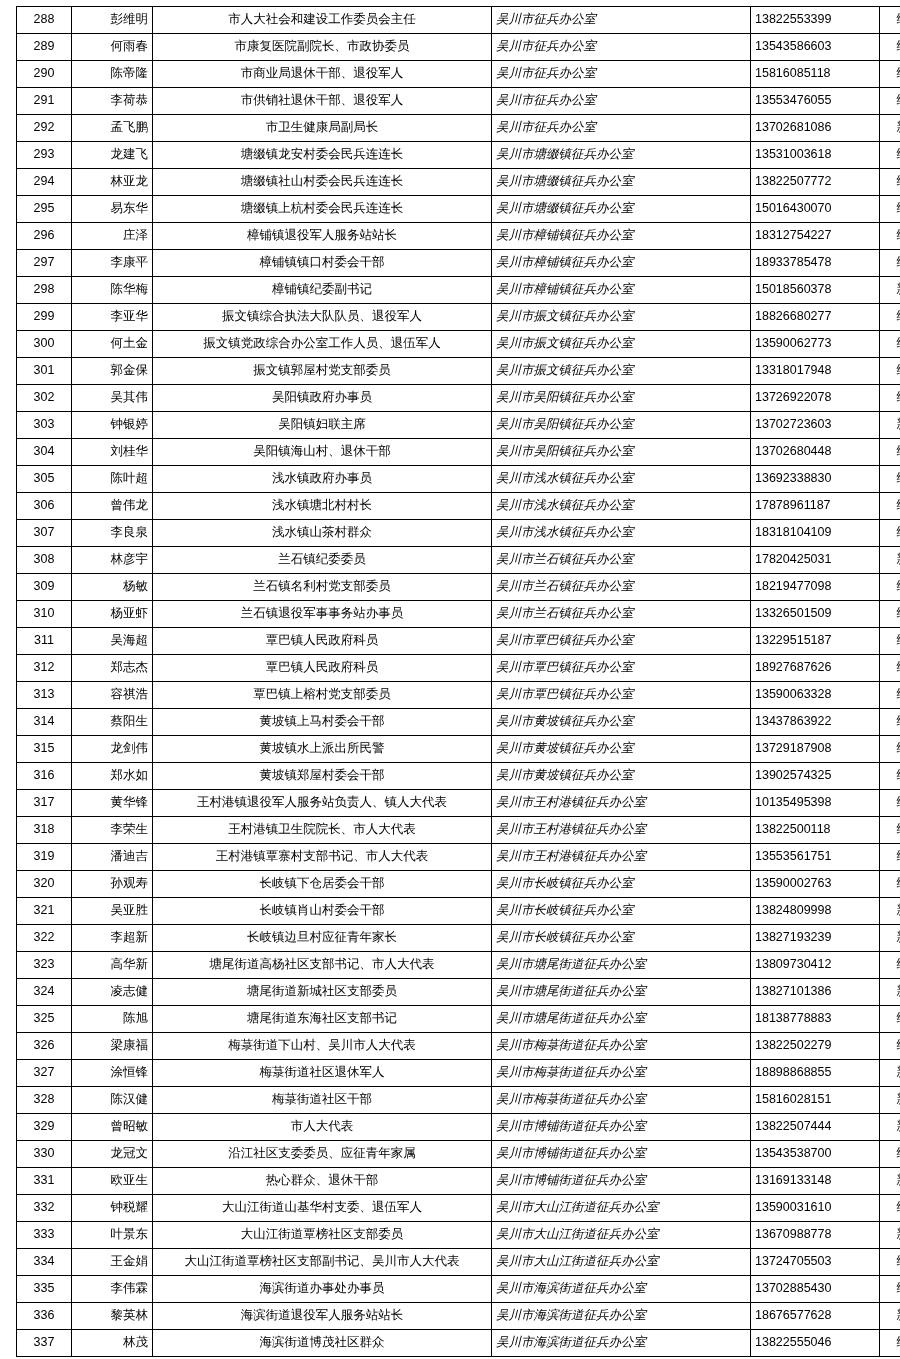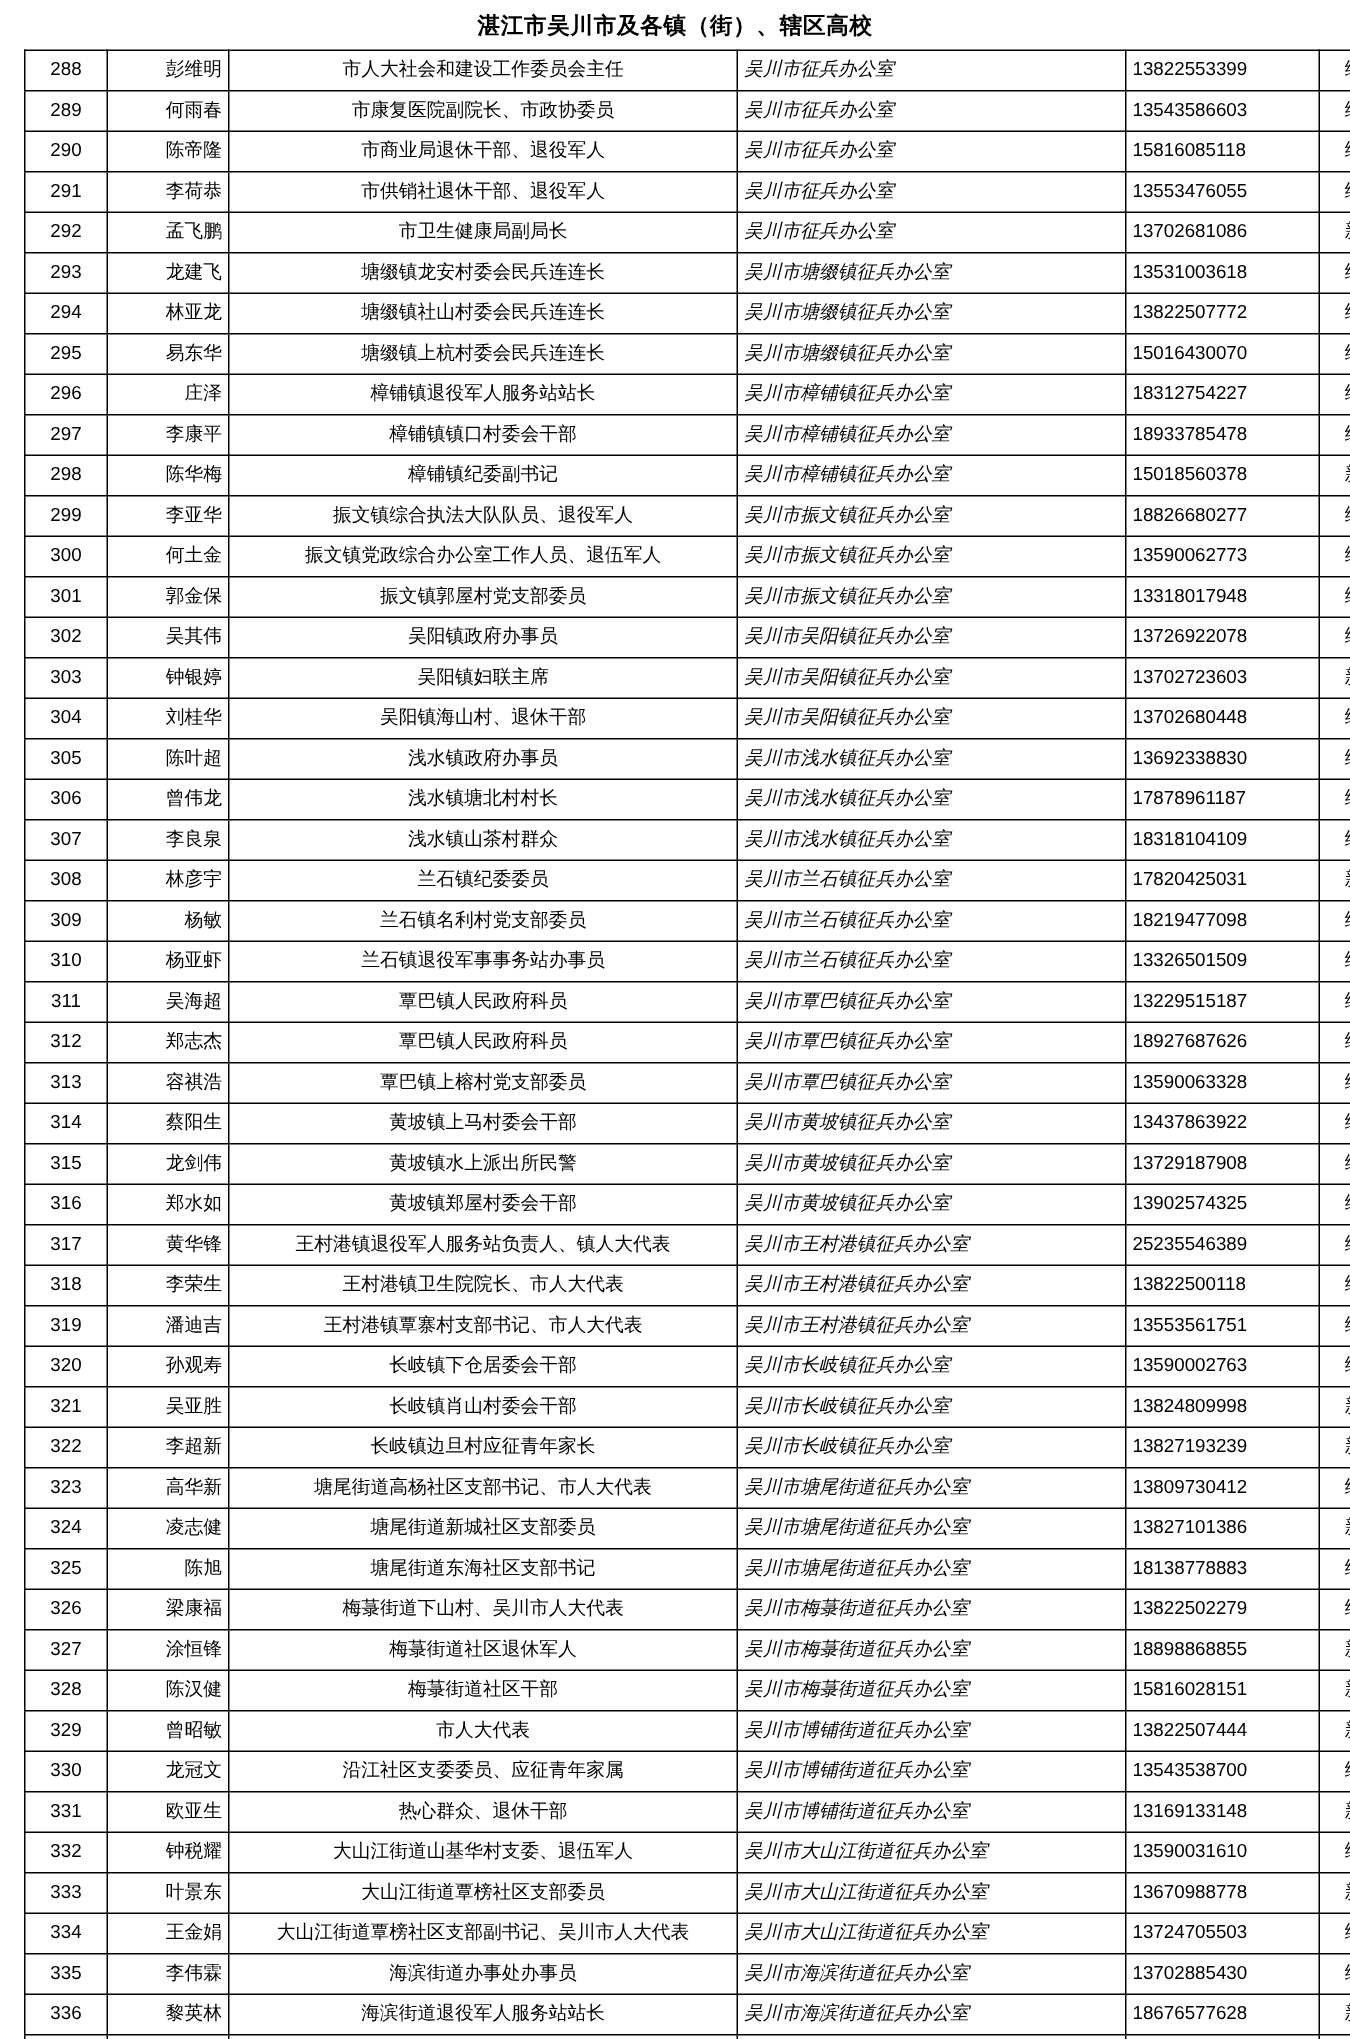--- a/index.html
+++ b/index.html
@@ -62,21 +62,20 @@
   }
   td.c-status {
     width: 50px;
     text-align: center;
   }
 </style>
 </head>
 <body>
 
 <div class="page">
-  <div class="doc-title">湛江市吴川市及各镇（街）、辖区高校</div>
   <table class="roster">
     <tbody>
         <tr>
           <td class="c-idx">288</td>
           <td class="c-name">彭维明</td>
           <td class="c-title">市人大社会和建设工作委员会主任</td>
           <td class="c-office">吴川市征兵办公室</td>
           <td class="c-phone">13822553399</td>
           <td class="c-status">续聘</td>
         </tr>
@@ -302,21 +301,21 @@
           <td class="c-title">黄坡镇郑屋村委会干部</td>
           <td class="c-office">吴川市黄坡镇征兵办公室</td>
           <td class="c-phone">13902574325</td>
           <td class="c-status">续聘</td>
         </tr>
         <tr>
           <td class="c-idx">317</td>
           <td class="c-name">黄华锋</td>
           <td class="c-title">王村港镇退役军人服务站负责人、镇人大代表</td>
           <td class="c-office">吴川市王村港镇征兵办公室</td>
-          <td class="c-phone">25235546389</td>
+          <td class="c-phone">10135495398</td>
           <td class="c-status">续聘</td>
         </tr>
         <tr>
           <td class="c-idx">318</td>
           <td class="c-name">李荣生</td>
           <td class="c-title">王村港镇卫生院院长、市人大代表</td>
           <td class="c-office">吴川市王村港镇征兵办公室</td>
           <td class="c-phone">13822500118</td>
           <td class="c-status">续聘</td>
         </tr>

